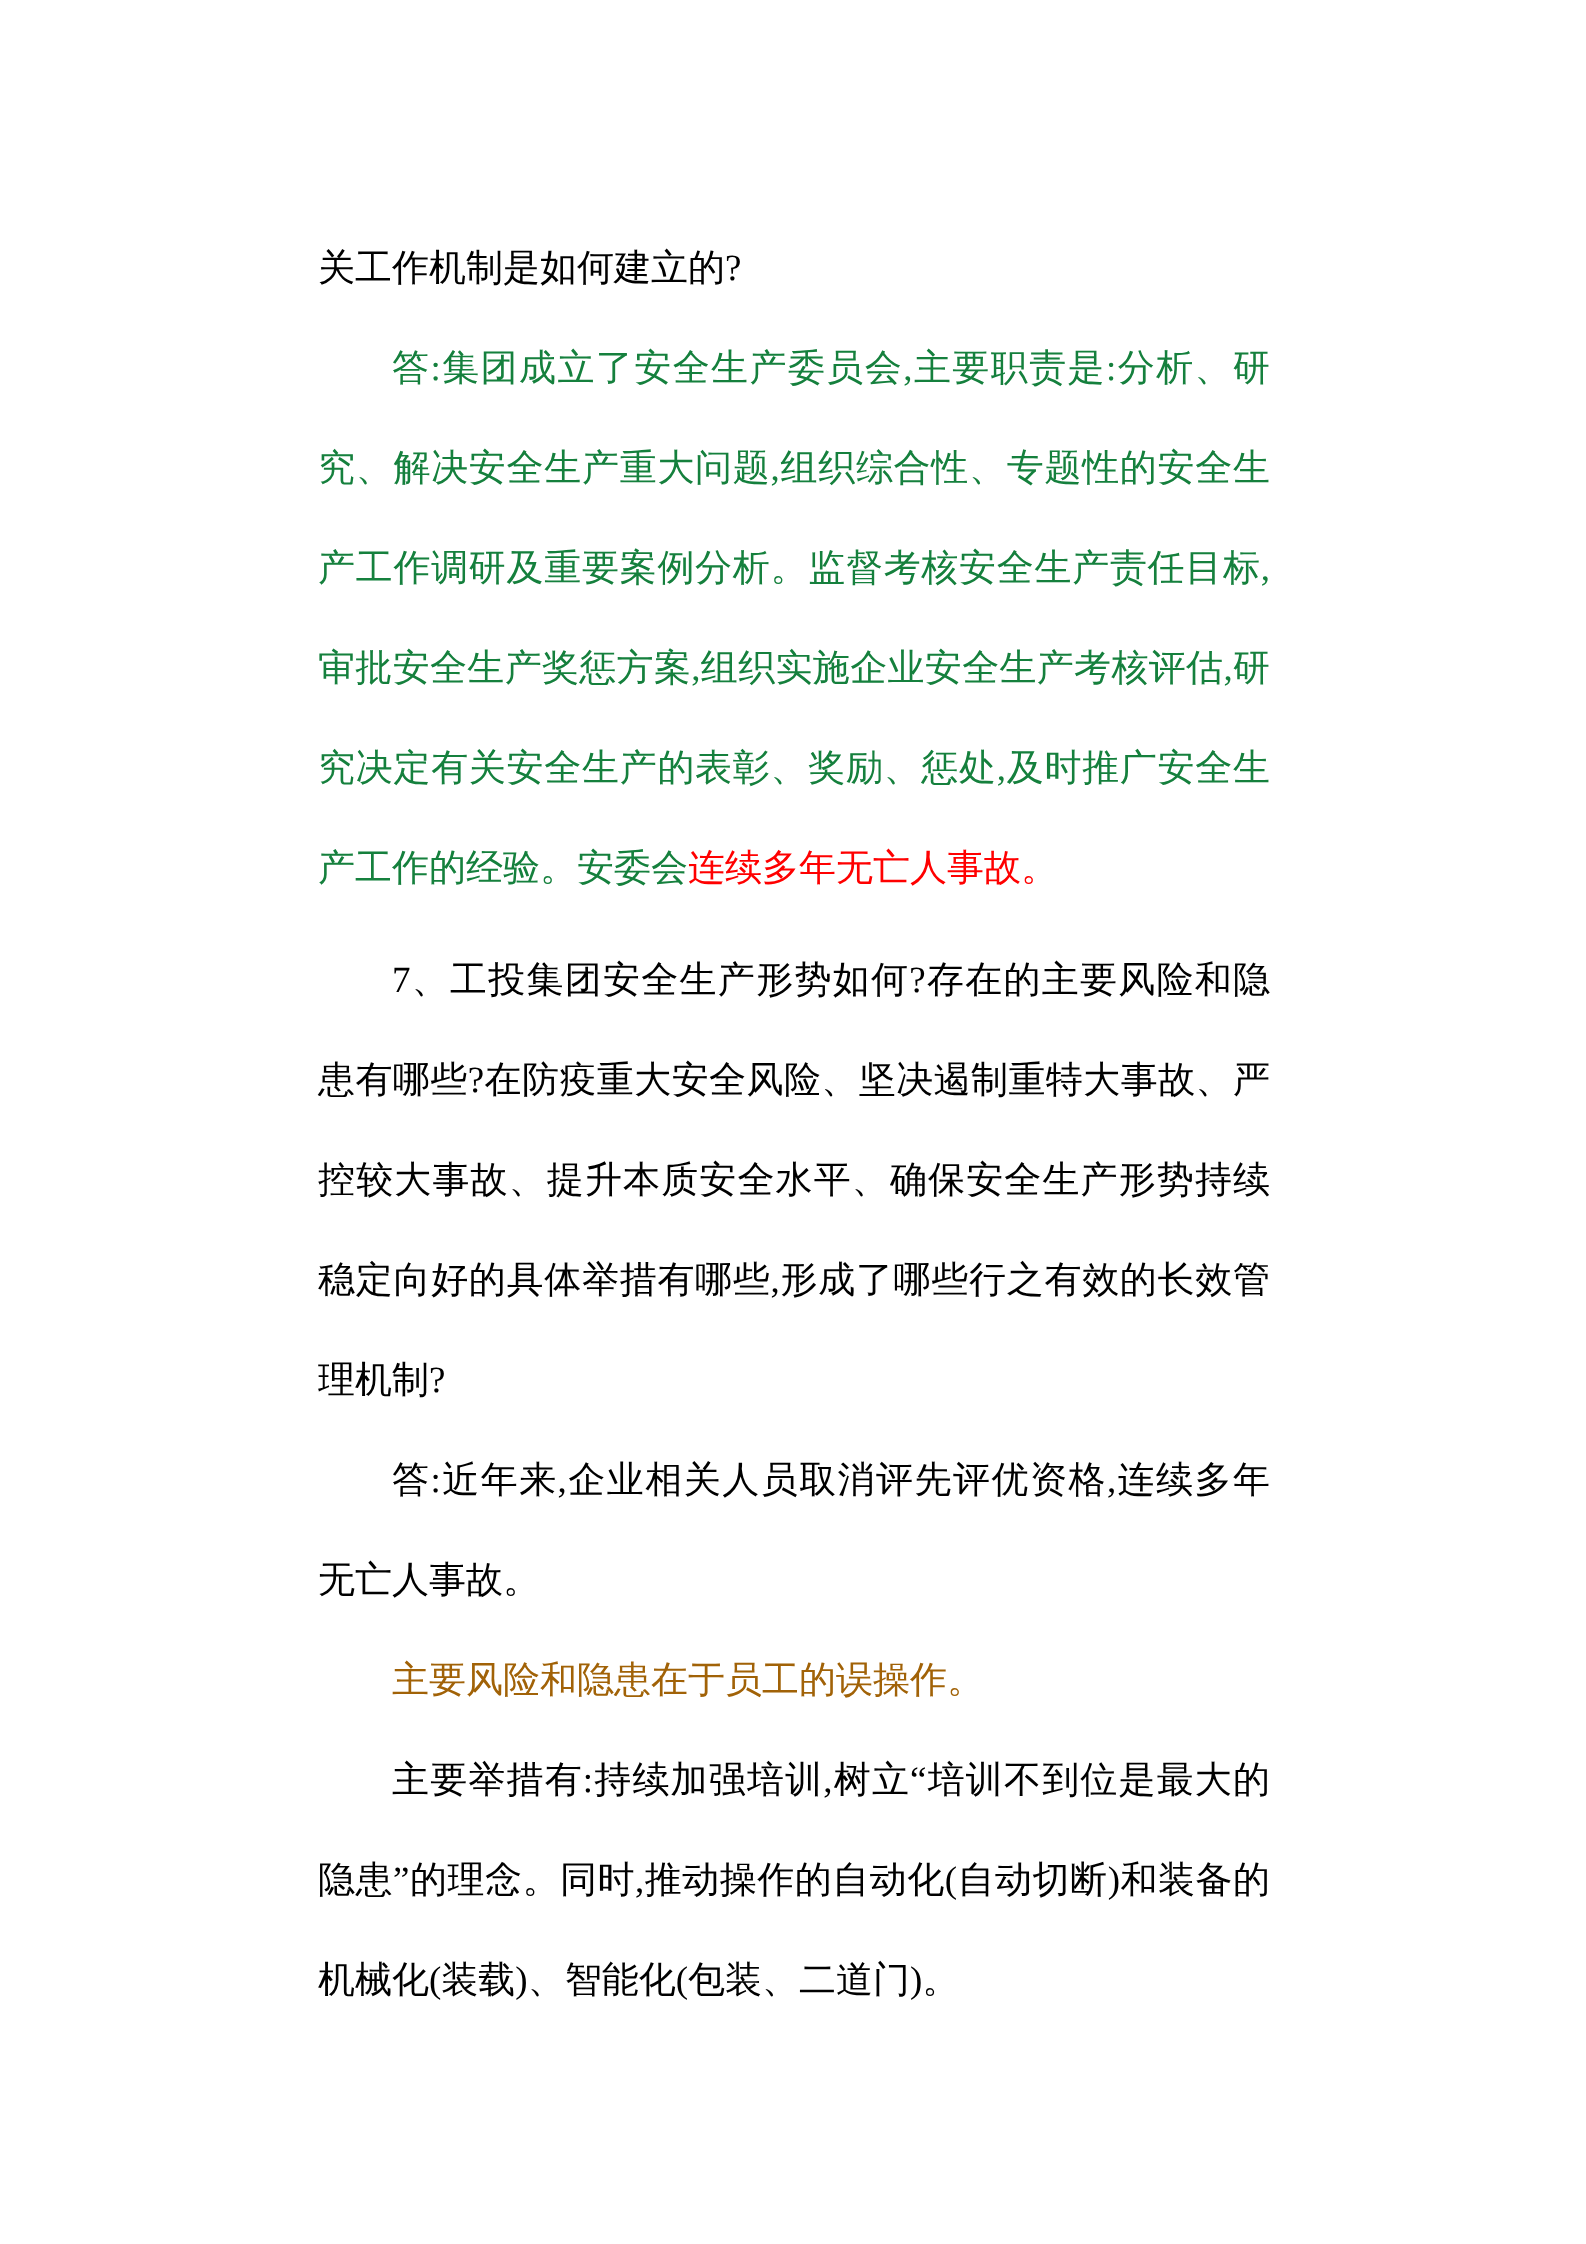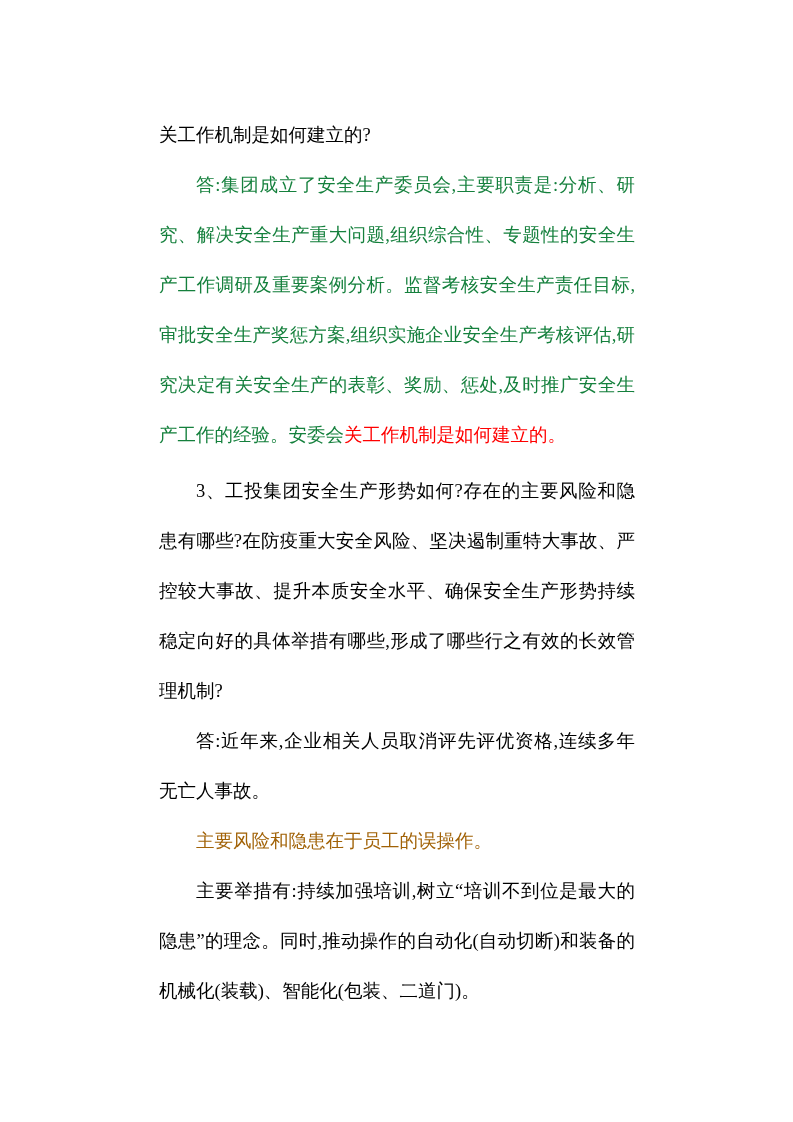--- a/index.html
+++ b/index.html
@@ -30,19 +30,19 @@
   .seg-red {
     
   }
 </style>
 </head>
 <body>
 
 <div class="page">
   <div class="doc-body">
       <p style="text-indent: 0em;"><span style="color: rgb(0, 0, 0);">关工作机制是如何建立的?</span></p>
-      <p style="text-indent: 2em;"><span style="color: #15803d;">答:集团成立了安全生产委员会,主要职责是:分析、研究、解决安全生产重大问题,组织综合性、专题性的安全生产工作调研及重要案例分析。监督考核安全生产责任目标,审批安全生产奖惩方案,组织实施企业安全生产考核评估,研究决定有关安全生产的表彰、奖励、惩处,及时推广安全生产工作的经验。安委会</span><span class="seg-red" style="color: rgb(255, 0, 0);">关工作机制是如何建立的。</span></p>
-      <p style="text-indent: 2em; margin-top: 6px;"><span style="color: rgb(0, 0, 0);">3、工投集团安全生产形势如何?存在的主要风险和隐患有哪些?在防疫重大安全风险、坚决遏制重特大事故、严控较大事故、提升本质安全水平、确保安全生产形势持续稳定向好的具体举措有哪些,形成了哪些行之有效的长效管理机制?</span></p>
+      <p style="text-indent: 2em;"><span style="color: #15803d;">答:集团成立了安全生产委员会,主要职责是:分析、研究、解决安全生产重大问题,组织综合性、专题性的安全生产工作调研及重要案例分析。监督考核安全生产责任目标,审批安全生产奖惩方案,组织实施企业安全生产考核评估,研究决定有关安全生产的表彰、奖励、惩处,及时推广安全生产工作的经验。安委会</span><span class="seg-red" style="color: rgb(255, 0, 0);">连续多年无亡人事故。</span></p>
+      <p style="text-indent: 2em; margin-top: 6px;"><span style="color: rgb(0, 0, 0);">7、工投集团安全生产形势如何?存在的主要风险和隐患有哪些?在防疫重大安全风险、坚决遏制重特大事故、严控较大事故、提升本质安全水平、确保安全生产形势持续稳定向好的具体举措有哪些,形成了哪些行之有效的长效管理机制?</span></p>
       <p style="text-indent: 2em;"><span style="color: rgb(0, 0, 0);">答:近年来,企业相关人员取消评先评优资格,连续多年无亡人事故。</span></p>
       <p style="text-indent: 2em;"><span style="color: #a16207;">主要风险和隐患在于员工的误操作。</span></p>
       <p style="text-indent: 2em;"><span style="color: rgb(0, 0, 0);">主要举措有:持续加强培训,树立“培训不到位是最大的隐患”的理念。同时,推动操作的自动化(自动切断)和装备的机械化(装载)、智能化(包装、二道门)。</span></p>
     </div>
 </div>
 
 </body></html>

